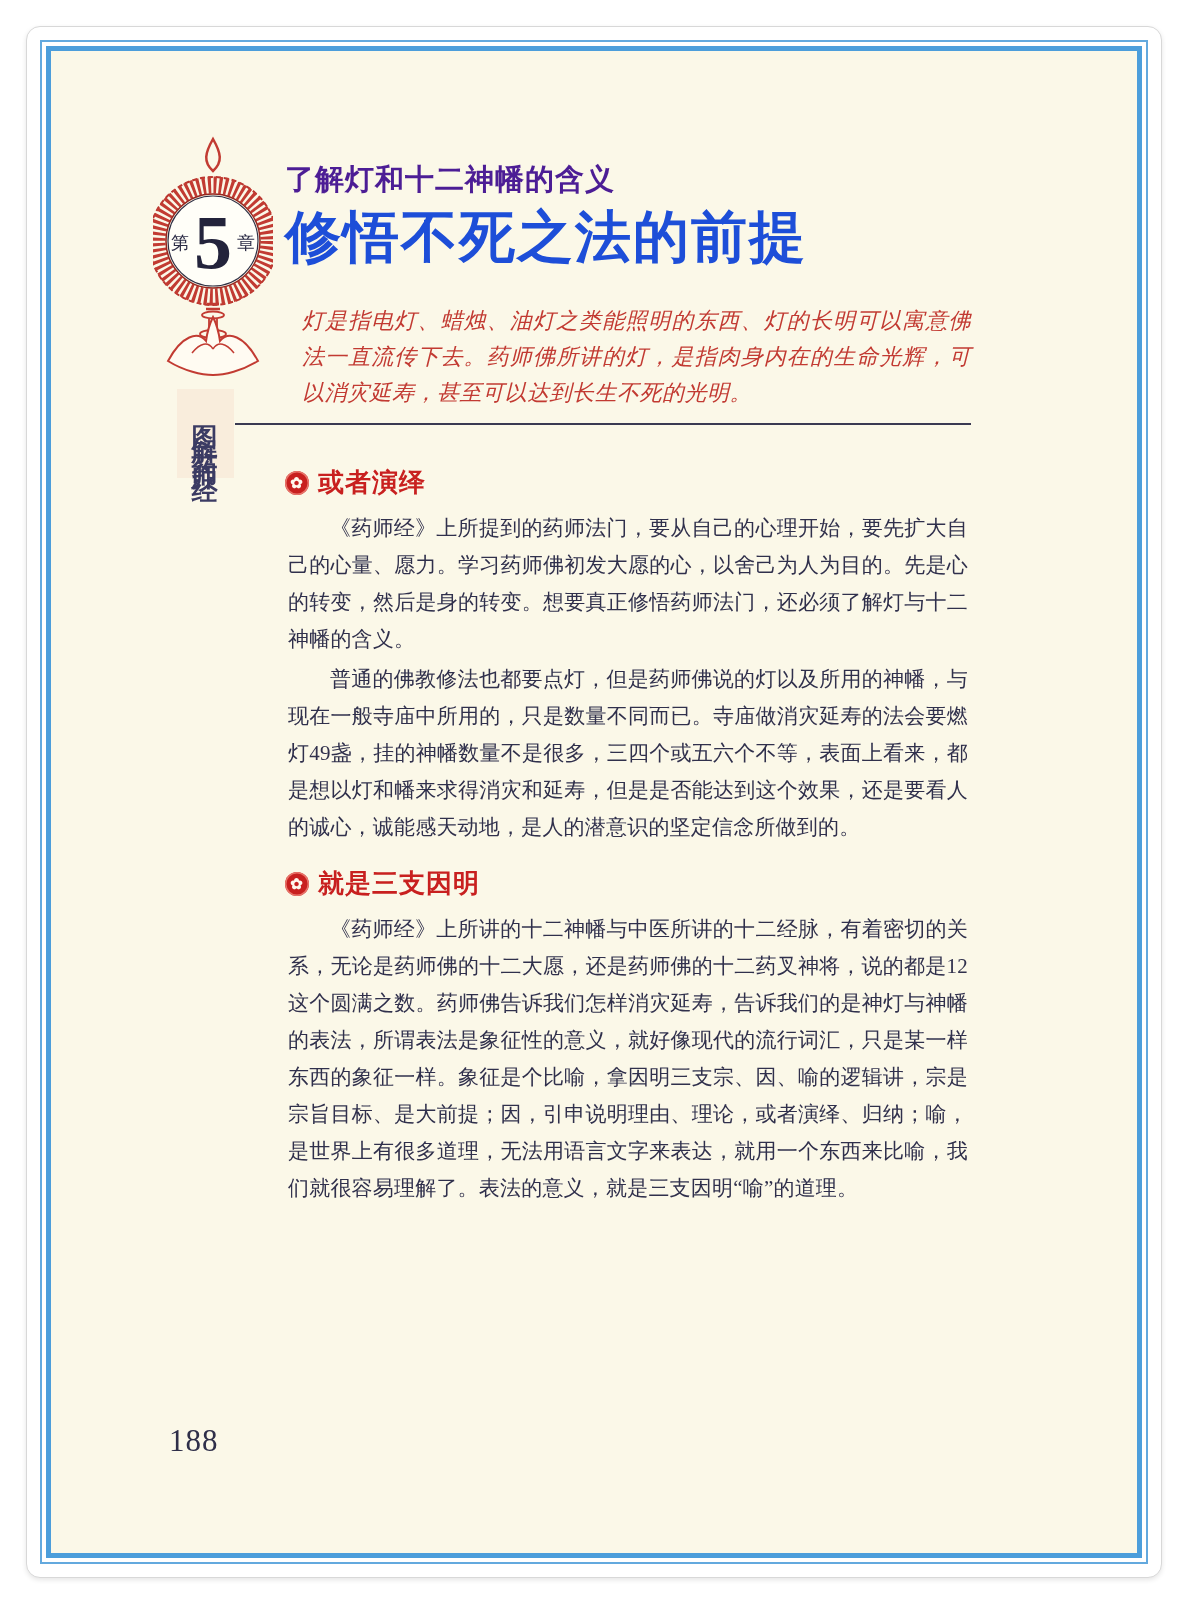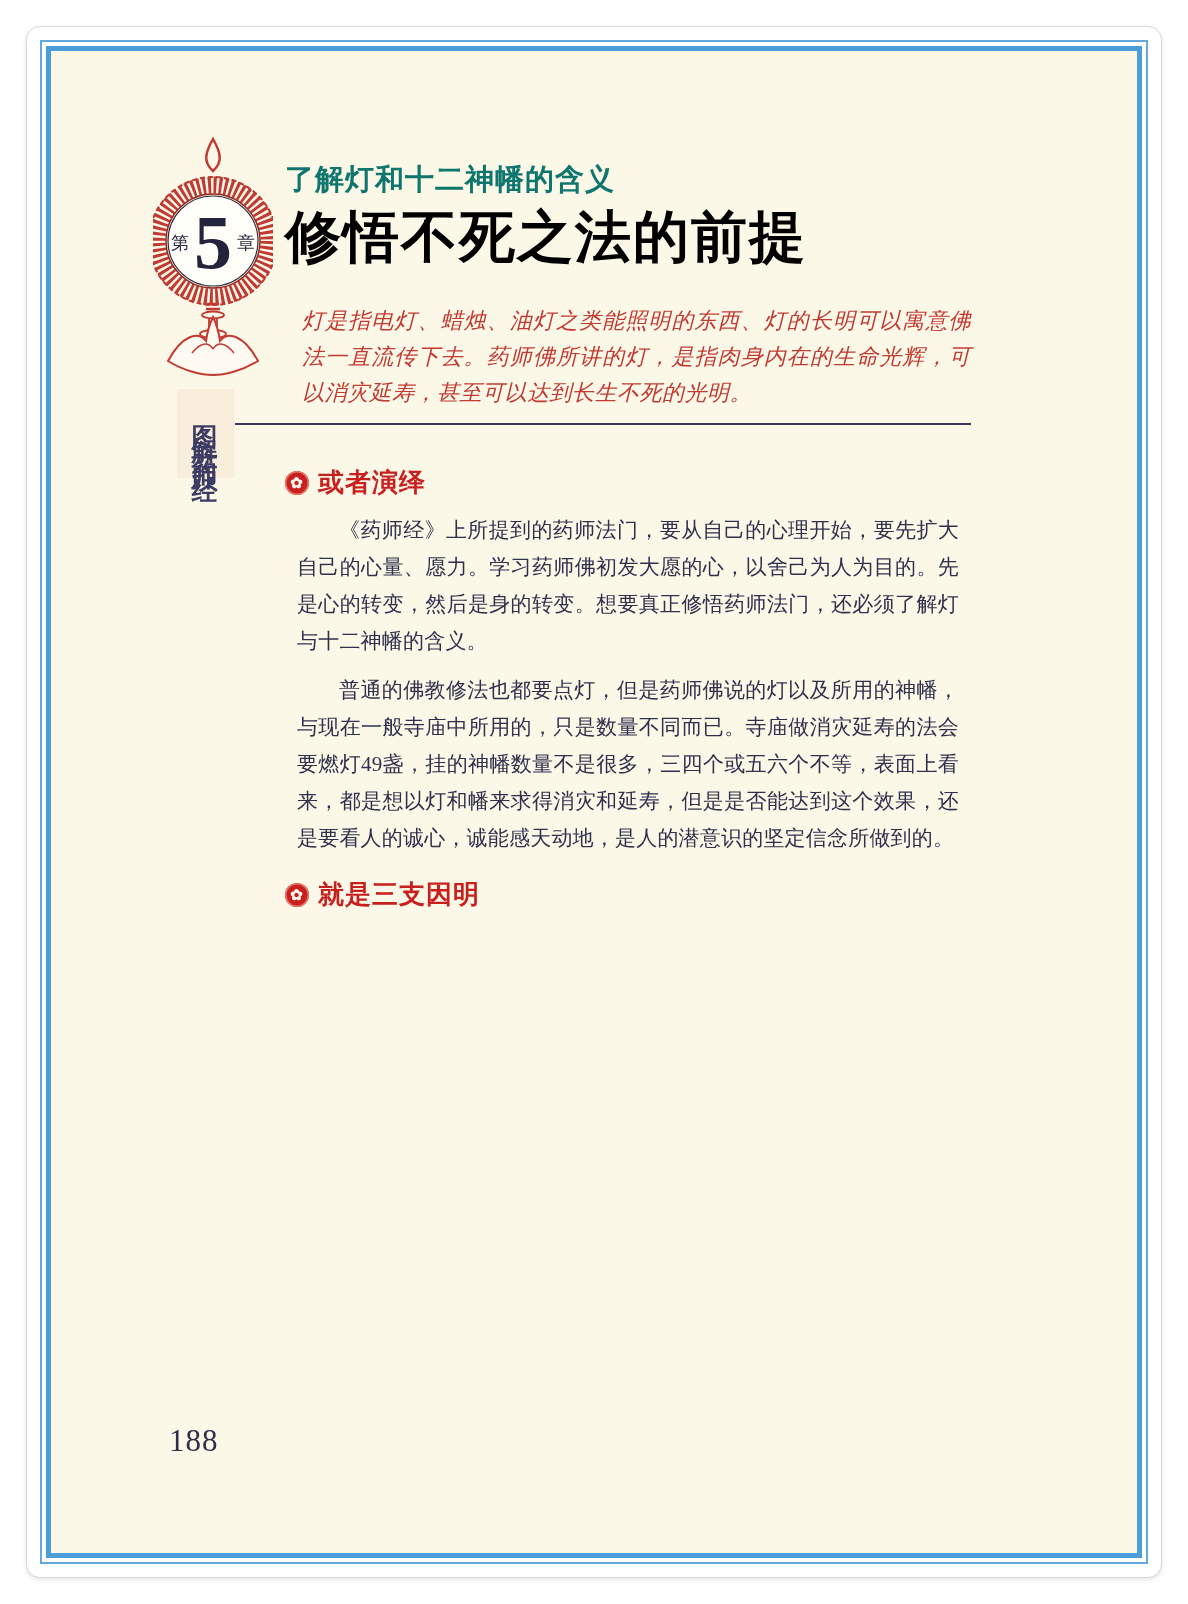--- a/index.html
+++ b/index.html
@@ -30,26 +30,26 @@
     background:#f9eddc;color:#3b3b63;
     font-family:"Liberation Sans", sans-serif;font-weight:700;
     font-size:26px;letter-spacing:13px;
     padding:16px 11px 8px 11px;
   }
   
   .main-col{position:absolute;left:234px;top:0;width:686px;}
   .chapter-subtitle{
     margin:110px 0 0 0;
     font-family:"Liberation Sans", sans-serif;font-weight:800;
-    font-size:29px;line-height:36px;color:#0f766e;letter-spacing:1px;
+    font-size:29px;line-height:36px;color:#4c1d95;letter-spacing:1px;
   }
   .chapter-title{
     margin:8px 0 0 0;
     font-family:"Liberation Sans", sans-serif;font-weight:800;
-    font-size:56px;line-height:64px;color:#000000;letter-spacing:2px;
+    font-size:56px;line-height:64px;color:#1d4ed8;letter-spacing:2px;
   }
   .intro{
     margin:34px 0 0 17px;
     font-size:22px;line-height:36px;color:#c23a32;
     font-style:italic;letter-spacing:.5px;
     text-align:justify;
   }
   .intro-rule{
     margin:12px 0 0 -50px;border:none;height:0;
     border-top:2.5px solid #3a3a52;width:736px;
@@ -61,21 +61,21 @@
   }
   .sec-heading.second{margin-top:20px;}
   .flower-seal{
     width:24px;height:24px;border-radius:50%;
     background:#c8201f;color:#fff8ee;flex:0 0 auto;
     display:flex;align-items:center;justify-content:center;
     font-size:15px;line-height:1;
     box-shadow:inset 0 0 0 1.5px #e8746a;
   }
   .body-p{
-    margin:12px;text-indent:2em;
+    margin:3px;text-indent:2em;
     font-size:21px;line-height:37px;color:#30304c;
     text-align:justify;letter-spacing:.2px;
   }
   .page-number{
     position:absolute;left:118px;top:1372px;
     font-size:31px;color:#2f2f49;letter-spacing:1px;
   }
   .emblem text{font-family:"Liberation Serif", serif;}
 </style>
 </head>
@@ -122,17 +122,18 @@
         <span class="flower-seal">✿</span>
         <span>或者演绎</span>
       </div>
       <p class="body-p">《药师经》上所提到的药师法门，要从自己的心理开始，要先扩大自己的心量、愿力。学习药师佛初发大愿的心，以舍己为人为目的。先是心的转变，然后是身的转变。想要真正修悟药师法门，还必须了解灯与十二神幡的含义。</p>
       <p class="body-p">普通的佛教修法也都要点灯，但是药师佛说的灯以及所用的神幡，与现在一般寺庙中所用的，只是数量不同而已。寺庙做消灾延寿的法会要燃灯49盏，挂的神幡数量不是很多，三四个或五六个不等，表面上看来，都是想以灯和幡来求得消灾和延寿，但是是否能达到这个效果，还是要看人的诚心，诚能感天动地，是人的潜意识的坚定信念所做到的。</p>
 
       <div class="sec-heading second">
         <span class="flower-seal">✿</span>
         <span>就是三支因明</span>
       </div>
+      <p class="body-p">《药师经》上所讲的十二神幡与中医所讲的十二经脉，有着密切的关系，无论是药师佛的十二大愿，还是药师佛的十二药叉神将，说的都是12这个圆满之数。药师佛告诉我们怎样消灾延寿，告诉我们的是神灯与神幡的表法，所谓表法是象征性的意义，就好像现代的流行词汇，只是某一样东西的象征一样。象征是个比喻，拿因明三支宗、因、喻的逻辑讲，宗是宗旨目标、是大前提；因，引申说明理由、理论，或者演绎、归纳；喻，是世界上有很多道理，无法用语言文字来表达，就用一个东西来比喻，我们就很容易理解了。表法的意义，就是三支因明“喻”的道理。</p>
     </div>
 
     <div class="page-number">188</div>
   </div>
 </div>
 
 </body></html>

